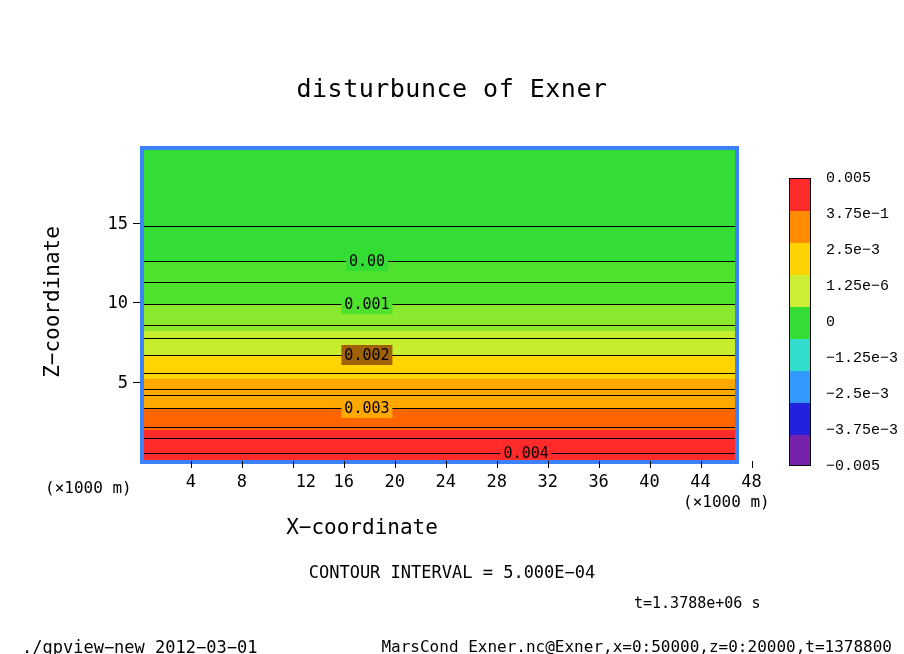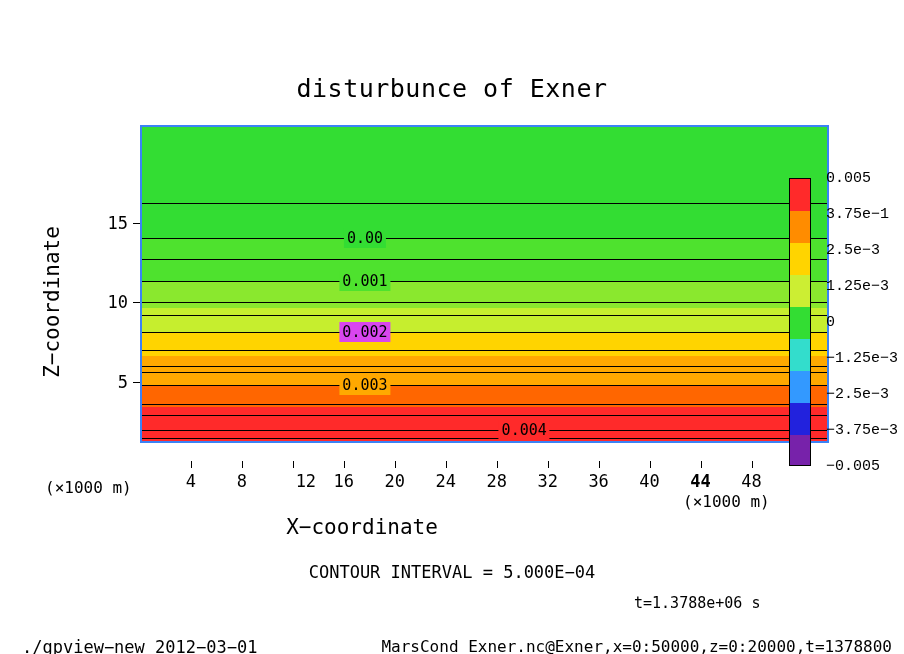--- a/index.html
+++ b/index.html
@@ -21,24 +21,24 @@
     top: 74px;
     width: 904px;
     text-align: center;
     font-size: 25px;
     letter-spacing: 0.5px;
   }
   
   #plot-frame {
     position: absolute;
     left: 140px;
-    top: 125px;
-    width: 689px;
+    top: 146px;
+    width: 599px;
     height: 318px;
-    border: 2px solid #3b82f6;
+    border: 4px solid #3b82f6;
     box-sizing: border-box;
     overflow: hidden;
   }
   #plot-bands {
     position: absolute;
     inset: 0;
   }
   .band {
     position: absolute;
     left: 0;
@@ -193,21 +193,21 @@
       <div class="contour-thin" style="top: 310.845px;"></div>
       <div class="contour-line" style="top: 111.3px;"></div>
       <div class="contour-line" style="top: 154.23px;"></div>
       <div class="contour-line" style="top: 205.11px;"></div>
       <div class="contour-line" style="top: 257.58px;"></div>
       <div class="contour-line" style="top: 302.895px;"></div>
     </div>
   <div id="plot-labels">
       <div class="label-mask" style="left: 222.95px; top: 111.3px; background: rgb(51, 221, 51); color: rgb(0, 0, 0);">0.00</div>
       <div class="label-mask" style="left: 222.95px; top: 154.23px; background: rgb(78, 226, 46); color: rgb(0, 0, 0);">0.001</div>
-      <div class="label-mask" style="left: 222.95px; top: 205.11px; background: #d946ef; color: rgb(0, 0, 0); text-align: right;">0.002</div>
+      <div class="label-mask" style="left: 222.95px; top: 205.11px; background: #a16207; color: rgb(0, 0, 0); text-align: right;">0.002</div>
       <div class="label-mask" style="left: 222.95px; top: 257.58px; background: rgb(255, 168, 0); color: rgb(0, 0, 0);">0.003</div>
       <div class="label-mask" style="left: 382.2px; top: 302.895px; background: rgb(255, 42, 42); color: rgb(0, 0, 0);">0.004</div>
     </div>
 </div>
 
 <div id="x-ticks">
     <div class="tick" style="left: 190.96px; top: 461px; width: 1px; height: 7px;"></div>
     <div class="xtick-label" style="left: 190.96px; top: 471px;">4</div>
     <div class="tick" style="left: 241.92px; top: 461px; width: 1px; height: 7px;"></div>
     <div class="xtick-label" style="left: 241.92px; top: 471px;">8</div>
@@ -221,21 +221,21 @@
     <div class="xtick-label" style="left: 445.76px; top: 471px;">24</div>
     <div class="tick" style="left: 496.72px; top: 461px; width: 1px; height: 7px;"></div>
     <div class="xtick-label" style="left: 496.72px; top: 471px;">28</div>
     <div class="tick" style="left: 547.68px; top: 461px; width: 1px; height: 7px;"></div>
     <div class="xtick-label" style="left: 547.68px; top: 471px;">32</div>
     <div class="tick" style="left: 598.64px; top: 461px; width: 1px; height: 7px;"></div>
     <div class="xtick-label" style="left: 598.64px; top: 471px;">36</div>
     <div class="tick" style="left: 649.6px; top: 461px; width: 1px; height: 7px;"></div>
     <div class="xtick-label" style="left: 649.6px; top: 471px;">40</div>
     <div class="tick" style="left: 700.56px; top: 461px; width: 1px; height: 7px;"></div>
-    <div class="xtick-label" style="left: 700.56px; top: 471px; font-weight: bold;">44</div>
+    <div class="xtick-label" style="left: 700.56px; top: 471px;">44</div>
     <div class="tick" style="left: 751.52px; top: 461px; width: 1px; height: 7px;"></div>
     <div class="xtick-label" style="left: 751.52px; top: 471px;">48</div>
   </div>
 <div id="y-ticks">
     <div class="tick" style="left: 133px; top: 381.5px; width: 7px; height: 1px;"></div>
     <div class="ytick-label" style="left: 95px; width: 33px; top: 381.5px;">5</div>
     <div class="tick" style="left: 133px; top: 302px; width: 7px; height: 1px;"></div>
     <div class="ytick-label" style="left: 95px; width: 33px; top: 302px;">10</div>
     <div class="tick" style="left: 133px; top: 222.5px; width: 7px; height: 1px;"></div>
     <div class="ytick-label" style="left: 95px; width: 33px; top: 222.5px;">15</div>
@@ -254,21 +254,21 @@
     <div class="cb-seg" style="top: 128px; height: 32px; background: rgb(51, 221, 51);"></div>
     <div class="cb-seg" style="top: 160px; height: 32px; background: rgb(51, 221, 204);"></div>
     <div class="cb-seg" style="top: 192px; height: 32px; background: rgb(51, 153, 255);"></div>
     <div class="cb-seg" style="top: 224px; height: 32px; background: rgb(34, 34, 221);"></div>
     <div class="cb-seg" style="top: 256px; height: 32px; background: rgb(119, 34, 170);"></div>
   </div>
 <div id="colorbar-labels">
     <div class="cb-label" style="top: 178px;">0.005</div>
     <div class="cb-label" style="top: 214px;">3.75e−1</div>
     <div class="cb-label" style="top: 250px;">2.5e−3</div>
-    <div class="cb-label" style="top: 286px;">1.25e−3</div>
+    <div class="cb-label" style="top: 286px;">1.25e−6</div>
     <div class="cb-label" style="top: 322px;">0</div>
     <div class="cb-label" style="top: 358px;">−1.25e−3</div>
     <div class="cb-label" style="top: 394px;">−2.5e−3</div>
     <div class="cb-label" style="top: 430px;">−3.75e−3</div>
     <div class="cb-label" style="top: 466px;">−0.005</div>
   </div>
 
 <div class="contour-interval">CONTOUR INTERVAL = 5.000E−04</div>
 <div class="time-label">t=1.3788e+06 s</div>
 <div class="foot-left">./gpview−new  2012−03−01</div>

